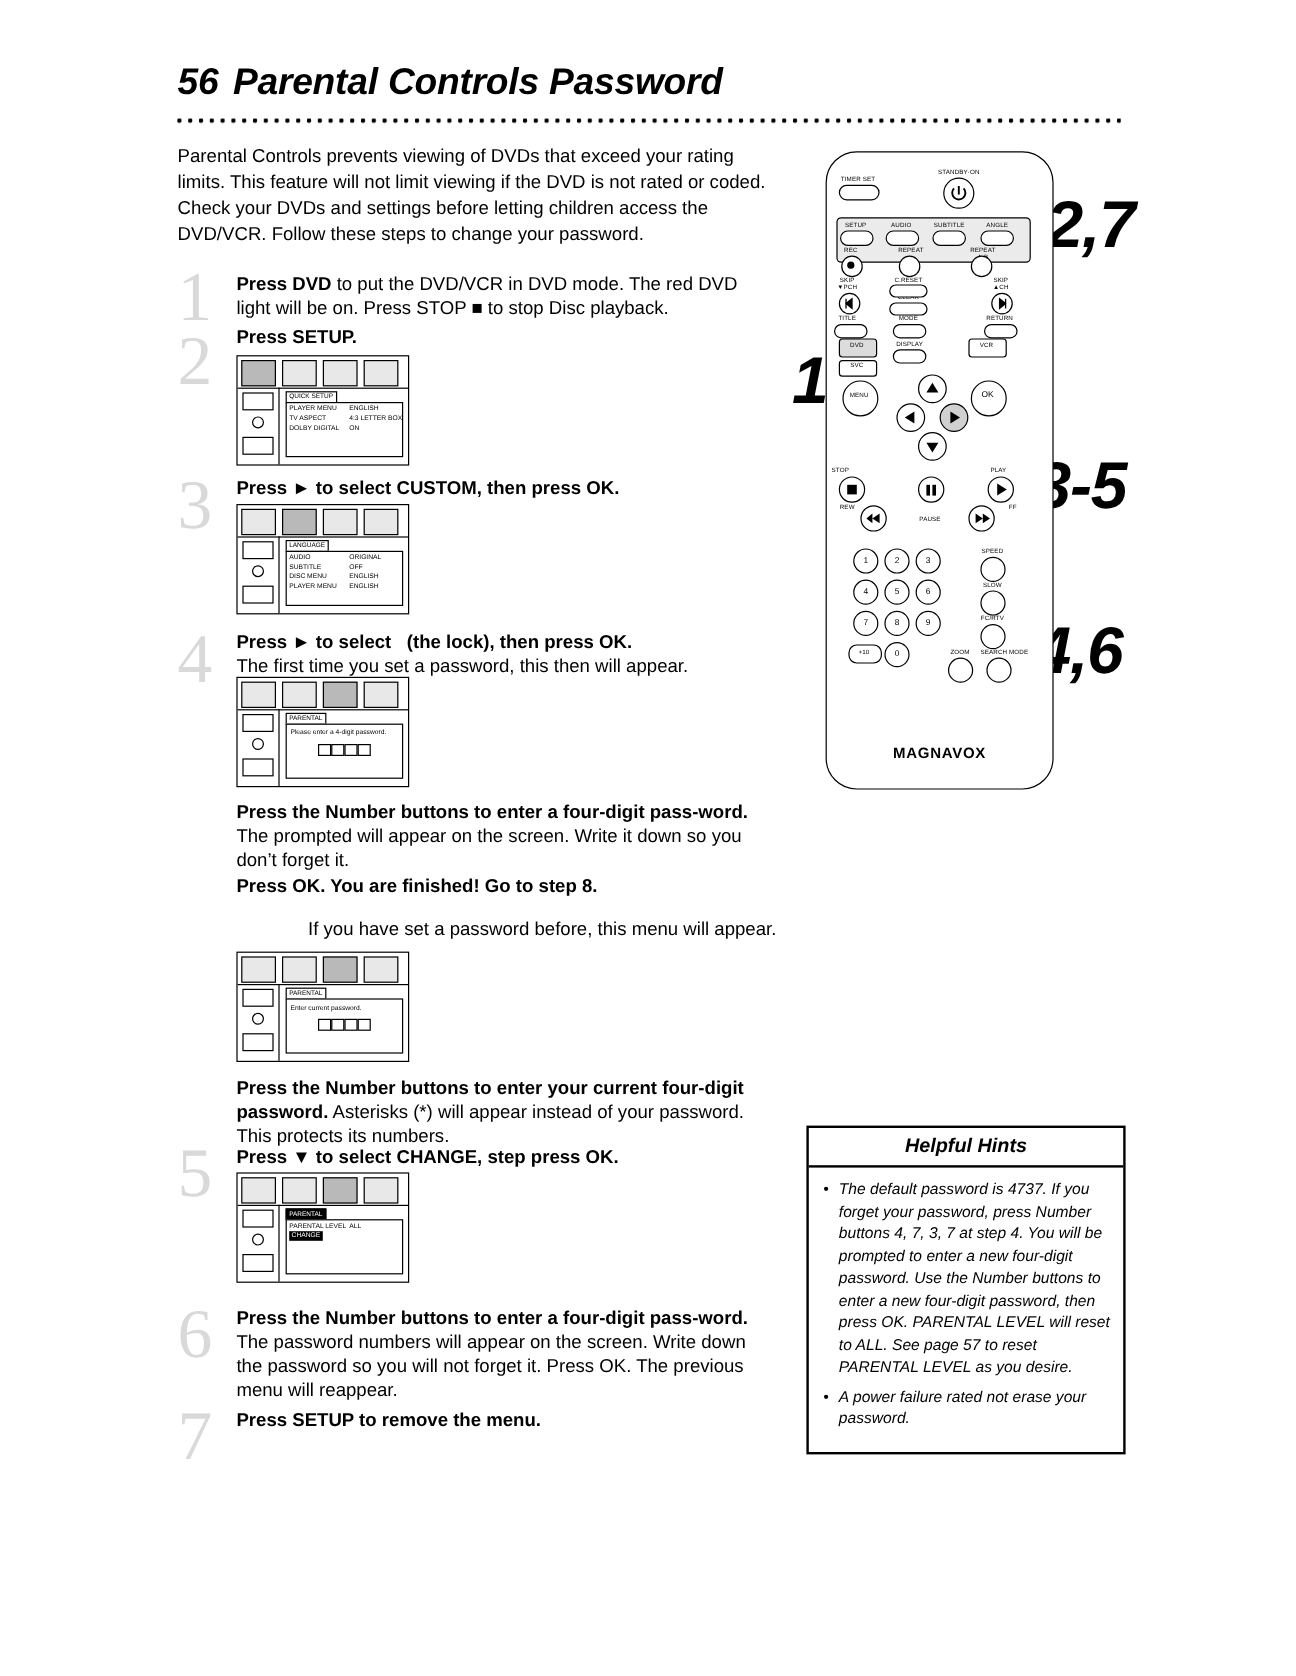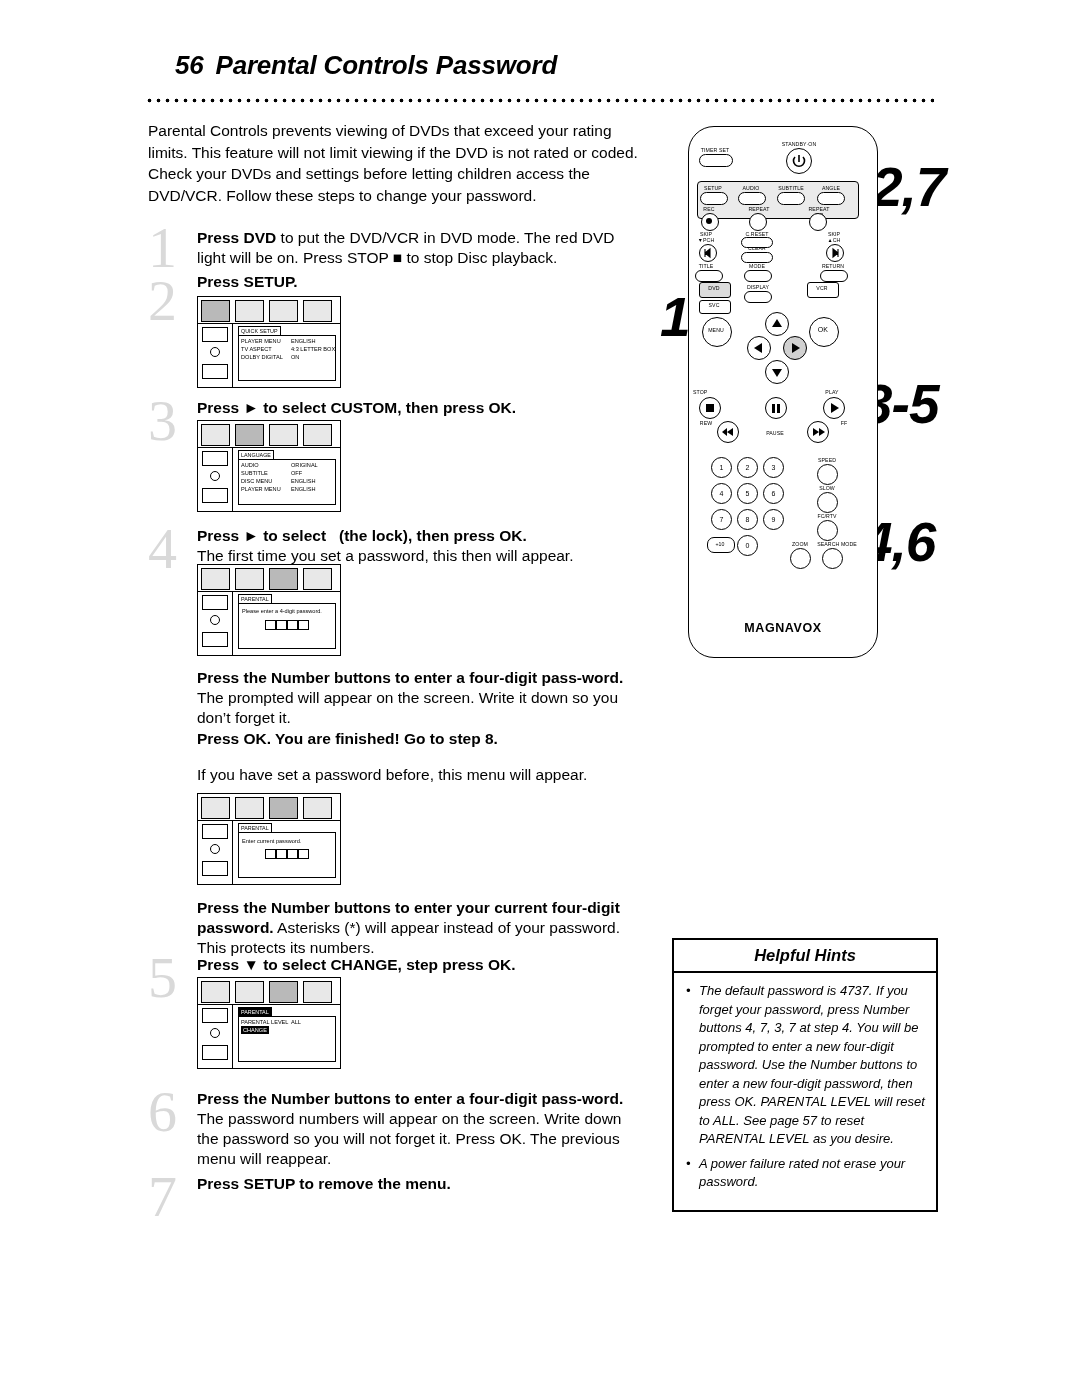--- a/index.html
+++ b/index.html
@@ -1,20 +1,20 @@
 <!DOCTYPE html>
 <html><head>
 <meta charset="utf-8">
 <style>
   html,body{margin:0;padding:0;background:#fff;}
   body{width:1080px;height:1397px;position:relative;font-family:"Liberation Sans",sans-serif;color:#000;}
   .page{position:absolute;left:0;top:0;width:1080px;height:1397px;}
 
   
-  .title{position:absolute;left:148px;top:50px;font-size:26px;font-weight:bold;font-style:italic;letter-spacing:-0.2px;margin-left:27px;}
+  .title{position:absolute;left:148px;top:50px;font-size:31px;font-weight:bold;font-style:italic;letter-spacing:-0.2px;}
   .title .num{font-style:italic;font-weight:bold;margin-right:12px;}
   .dotrule{position:absolute;left:147px;top:98px;width:787px;height:8px;
     background-image:radial-gradient(circle at 2.5px 2.5px, #000 1.7px, rgba(0,0,0,0) 2.1px);
     background-size:9px 8px;background-repeat:repeat-x;}
 
   
   .intro{position:absolute;left:148px;top:120px;width:500px;font-size:15.5px;line-height:21.5px;}
   .bignum{position:absolute;font-size:58px;color:#d9d9d9;font-family:"Liberation Serif",serif;font-weight:normal;line-height:58px;}
 
   .stepblk{position:absolute;width:470px;font-size:15.5px;line-height:20px;}
@@ -163,21 +163,21 @@
       <div class="pwbox" style="left:59px;top:16px;"></div>
     </div>
   </div>
 
   <div class="stepblk" style="left:197px;top:668px;width:450px;">
     <b>Press the Number buttons to enter a four-digit pass-word.</b><span> The prompted will appear on the screen. Write it down so you don’t forget it.</span>
   </div>
   <div class="stepblk" style="left:197px;top:729px;width:450px;">
     <b>Press OK. You are finished! Go to step 8.</b>
   </div>
-  <div class="stepblk" style="left:197px;top:765px;width:450px;">If you have set a password before, this menu will appear.</div>
+  <div class="stepblk" style="left:197px;top:765px;width:450px;text-align:right;">If you have set a password before, this menu will appear.</div>
 
   <div class="osd" style="left:197px;top:793px;width:142px;height:90px;">
     <div class="iconbar">
       <i></i>
       <i></i>
       <i class="sel"></i>
       <i></i>
     </div>
     <div class="side">
       <div class="s"></div>

